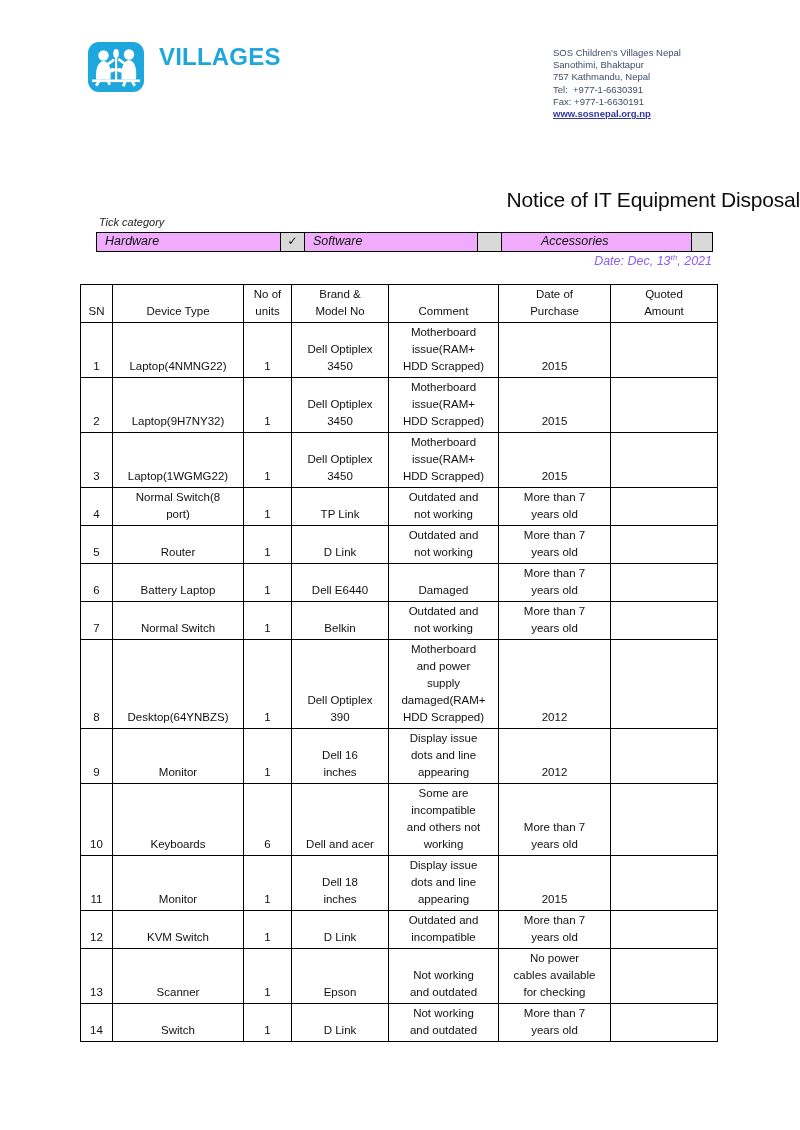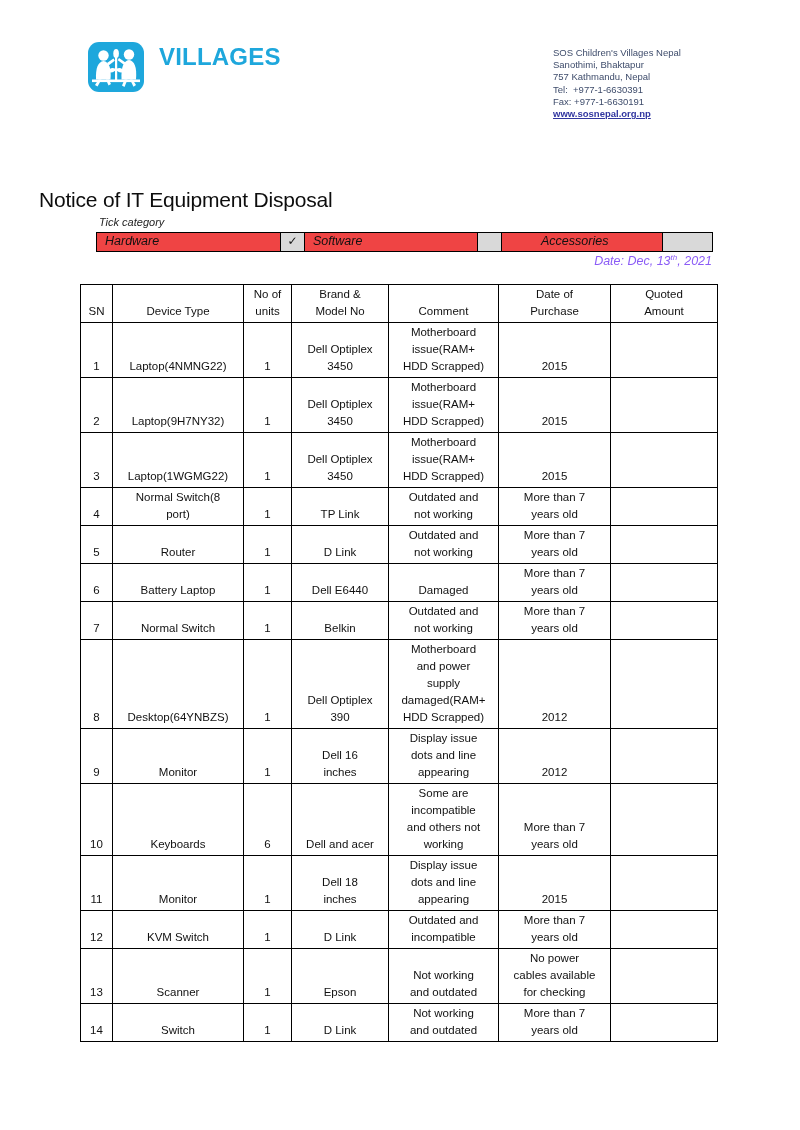--- a/index.html
+++ b/index.html
@@ -22,30 +22,30 @@
   .contact { position:absolute; left:553px; top:47px; font-size:9.5px; line-height:12.2px; color:#3e4c6b; }
   .contact-line { white-space:pre; }
   .contact-link { color:#3136a0; text-decoration:underline; font-weight:bold; white-space:pre; display:inline-block; }
 
   
   .program-line { position:absolute; left:96px; top:141px; font-size:14.5px; }
   .program-label { color:#111; }
   .program-value { color:#29a9df; margin-left:10px; }
 
   
-  .doc-title { position:absolute; left:0; top:188px; width:100%; text-align:left; font-size:21px; color:#0d0d0d; letter-spacing:-0.2px;padding-left:39px; }
+  .doc-title { position:absolute; left:0; top:188px; width:100%; text-align:right; font-size:21px; color:#0d0d0d; letter-spacing:-0.2px;padding-left:39px; }
 
   
   .tick-label { position:absolute; left:99px; top:216px; font-size:11px; font-style:italic; color:#222; }
   .tick-row { position:absolute; left:96px; top:232px; width:617px; height:20px; display:flex; border:1.5px solid #000; }
   .tick-cell { border-left:1.5px solid #000; height:100%; }
   .tick-cell:first-child { border-left:none; }
-  .tick-name { font-style:italic; font-size:12.5px; line-height:17px; padding-left:8px; background:#ef4444; }
+  .tick-name { font-style:italic; font-size:12.5px; line-height:17px; padding-left:8px; background:#f0abfc; }
   .tick-box { background:#d9d9d9; text-align:center; font-size:12px; line-height:17px; }
-  .tick-w1 { width:183px; } .tick-w2 { width:173px; } .tick-w3 { width:161px;padding-left:39px; }
+  .tick-w1 { width:183px; } .tick-w2 { width:173px; } .tick-w3 { width:190px;padding-left:39px; }
   .tick-b1 { width:24px; } .tick-b2 { width:24px; } .tick-b3 { width:23px; flex:1; }
 
   .date-line { position:absolute; right:88px; top:253px; font-size:12.5px; font-style:italic; color:#8b5cf6; }
   .date-line sup { font-size:8px; }
 
   
   table.equip { position:absolute; left:80px; top:284px; width:637px; border-collapse:collapse; table-layout:fixed; }
   table.equip th, table.equip td {
     border:1.5px solid #000;
     font-weight:normal;

